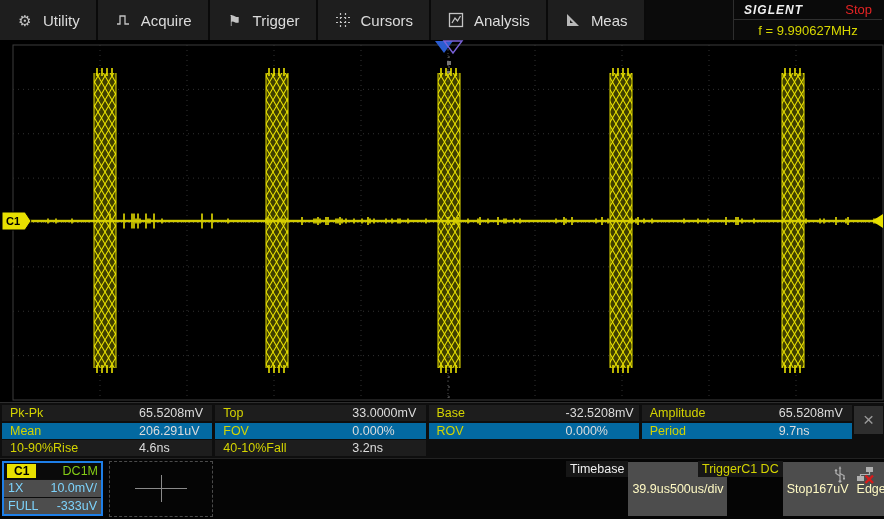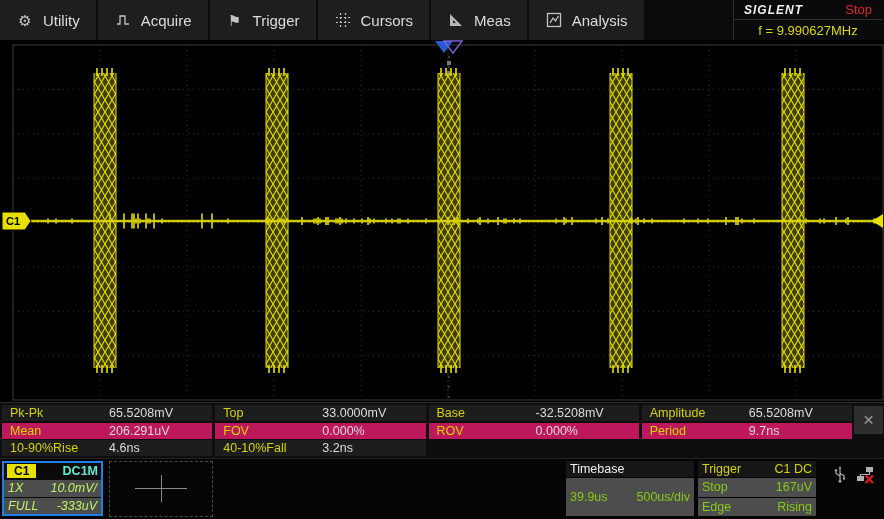--- a/index.html
+++ b/index.html
@@ -24,48 +24,48 @@
                 color:#d8d800;font-size:13px;}
 
   
   .scope{position:absolute;top:40px;left:0;width:884px;height:362px;background:#000;}
 
   
   .meas-panel{position:absolute;top:402px;left:0;width:884px;height:56px;box-sizing:border-box;
               background:#0e0e0e;border-top:1px solid #2e2e2e;padding:2px 32px 2px 2px;
               display:grid;grid-template-columns:repeat(4,1fr);grid-auto-rows:16px;gap:1.5px 3px;}
   .mcell{background:#1d1d1d;display:flex;align-items:center;padding:0 8px;font-size:12.5px;overflow:hidden;}
-  .mcell:nth-child(n+5):nth-child(-n+8){background:#be185d;}
+  .mcell:nth-child(n+5):nth-child(-n+8){background:#0369a1;}
   .mlabel{color:#d4d400;width:51%;flex:none;}
-  .mvalue{color:#dcdcdc;}
+  .mvalue{color:#dcdcdc;margin-left:30px;}
   .meas-close{position:absolute;top:3px;right:1px;width:29px;height:28px;background:#2e2e2e;
               color:#9a9a9a;display:flex;align-items:center;justify-content:center;font-size:19px;cursor:default;}
 
   
   .bottom-bar{position:absolute;top:458px;left:0;width:884px;height:61px;background:#050505;
               border-top:1px solid #222;box-sizing:border-box;font-size:12.5px;}
   .ch-box{position:absolute;left:2px;top:2px;width:101px;height:55px;box-sizing:border-box;
           border:2px solid #1e7fe8;background:#0c0c0c;display:flex;flex-direction:column;}
   .ch-title{height:16px;flex:none;display:flex;align-items:center;justify-content:space-between;
             background:#0a0a0a;padding:0 3px;}
   .ch-badge{background:#e8e000;color:#000;font-weight:bold;padding:0 7px;font-size:12px;line-height:14px;}
-  .ch-coupling{color:#5eead4;font-weight:bold;}
+  .ch-coupling{color:#84cc16;}
   .ch-row{flex:1;margin-top:1px;background:#4d4d4d;display:flex;align-items:center;
-          justify-content:space-between;padding:0 4px;color:#bef264;font-style:italic;}
+          justify-content:space-between;padding:0 4px;color:#7dd3fc;}
   .add-box{position:absolute;left:109px;top:2px;width:102px;height:54px;border:1px dashed #4b4b4b;}
   .plus-h{position:absolute;left:25px;top:26px;width:52px;height:1px;background:#8a8a8a;}
   .plus-v{position:absolute;left:51px;top:13px;width:1px;height:27px;background:#8a8a8a;}
-  .info-box{position:absolute;top:2px;height:55px;display:flex;flex-direction:column;box-sizing:border-box;}
+  .info-box{position:absolute;top:2px;height:55px;display:flex;box-sizing:border-box;}
   .tb-box{left:566px;width:128px;}
   .tr-box{left:698px;width:118px;}
   .ib-title{height:16px;flex:none;display:flex;align-items:center;justify-content:space-between;
             padding:0 4px;background:#161616;color:#efefef;}
   .ib-title .yl{color:#d4d400;}
   .ib-row{flex:1;margin-top:1px;background:#4d4d4d;display:flex;align-items:center;
-          justify-content:space-between;padding:0 4px;color:#84cc16;}
+          justify-content:space-between;padding:0 4px;color:#fef9c3;}
   .io-icons{position:absolute;right:10px;top:7px;display:flex;gap:9px;align-items:center;}
 </style>
 </head>
 <body>
 
 <div class="app">
 
   <div class="menubar">
     <div class="menu-item">
       <span class="micon">⚙</span>
@@ -92,34 +92,34 @@
               <line x1="1" y1="5.5" x2="15" y2="5.5"></line>
               <line x1="1" y1="10.5" x2="15" y2="10.5"></line>
             </g>
           </svg>
       </span>
       <span>Cursors</span>
     </div>
     <div class="menu-item">
       <span class="micon">
         <svg width="16" height="16" viewBox="0 0 16 16">
+            <rect x="1.5" y="1.5" width="13" height="13" fill="none" stroke="#c4c4c4" stroke-width="1.3"></rect>
+            <polyline points="4,11 7,6 9.5,9 12.5,4" fill="none" stroke="#c4c4c4" stroke-width="1.3"></polyline>
+          </svg>
+      </span>
+      <span>Analysis</span>
+    </div>
+    <div class="menu-item">
+      <span class="micon">
+        <svg width="16" height="16" viewBox="0 0 16 16">
             <polygon points="2,2 2,14 14,14" fill="#b8b8b8"></polygon>
             <polygon points="5,8 5,11 8,11" fill="#1e1e1e"></polygon>
           </svg>
       </span>
       <span>Meas</span>
-    </div>
-    <div class="menu-item">
-      <span class="micon">
-        <svg width="16" height="16" viewBox="0 0 16 16">
-            <rect x="1.5" y="1.5" width="13" height="13" fill="none" stroke="#c4c4c4" stroke-width="1.3"></rect>
-            <polyline points="4,11 7,6 9.5,9 12.5,4" fill="none" stroke="#c4c4c4" stroke-width="1.3"></polyline>
-          </svg>
-      </span>
-      <span>Analysis</span>
     </div>
 
     <div style="flex:1;background:#0b0b0b;"></div>
 
     <div class="brand-box">
       <div class="brand-top">
         <span class="brand-name">SIGLENT</span>
         <span class="acq-status">Stop</span>
       </div>
       <div class="freq-counter">f = 9.990627MHz</div>

